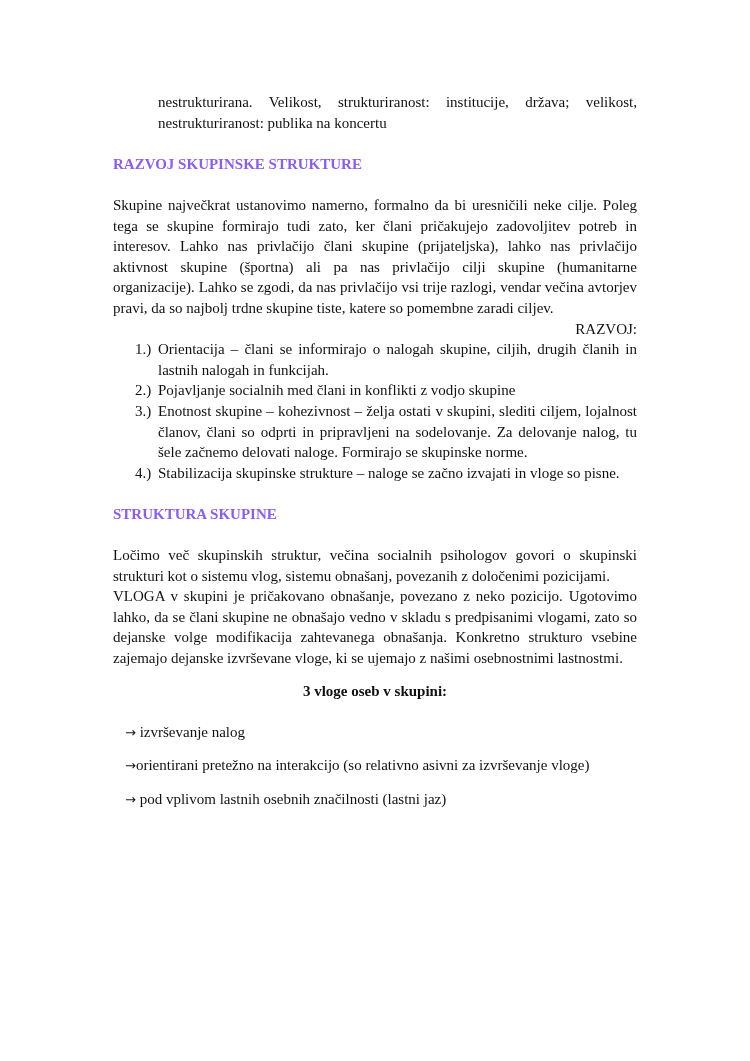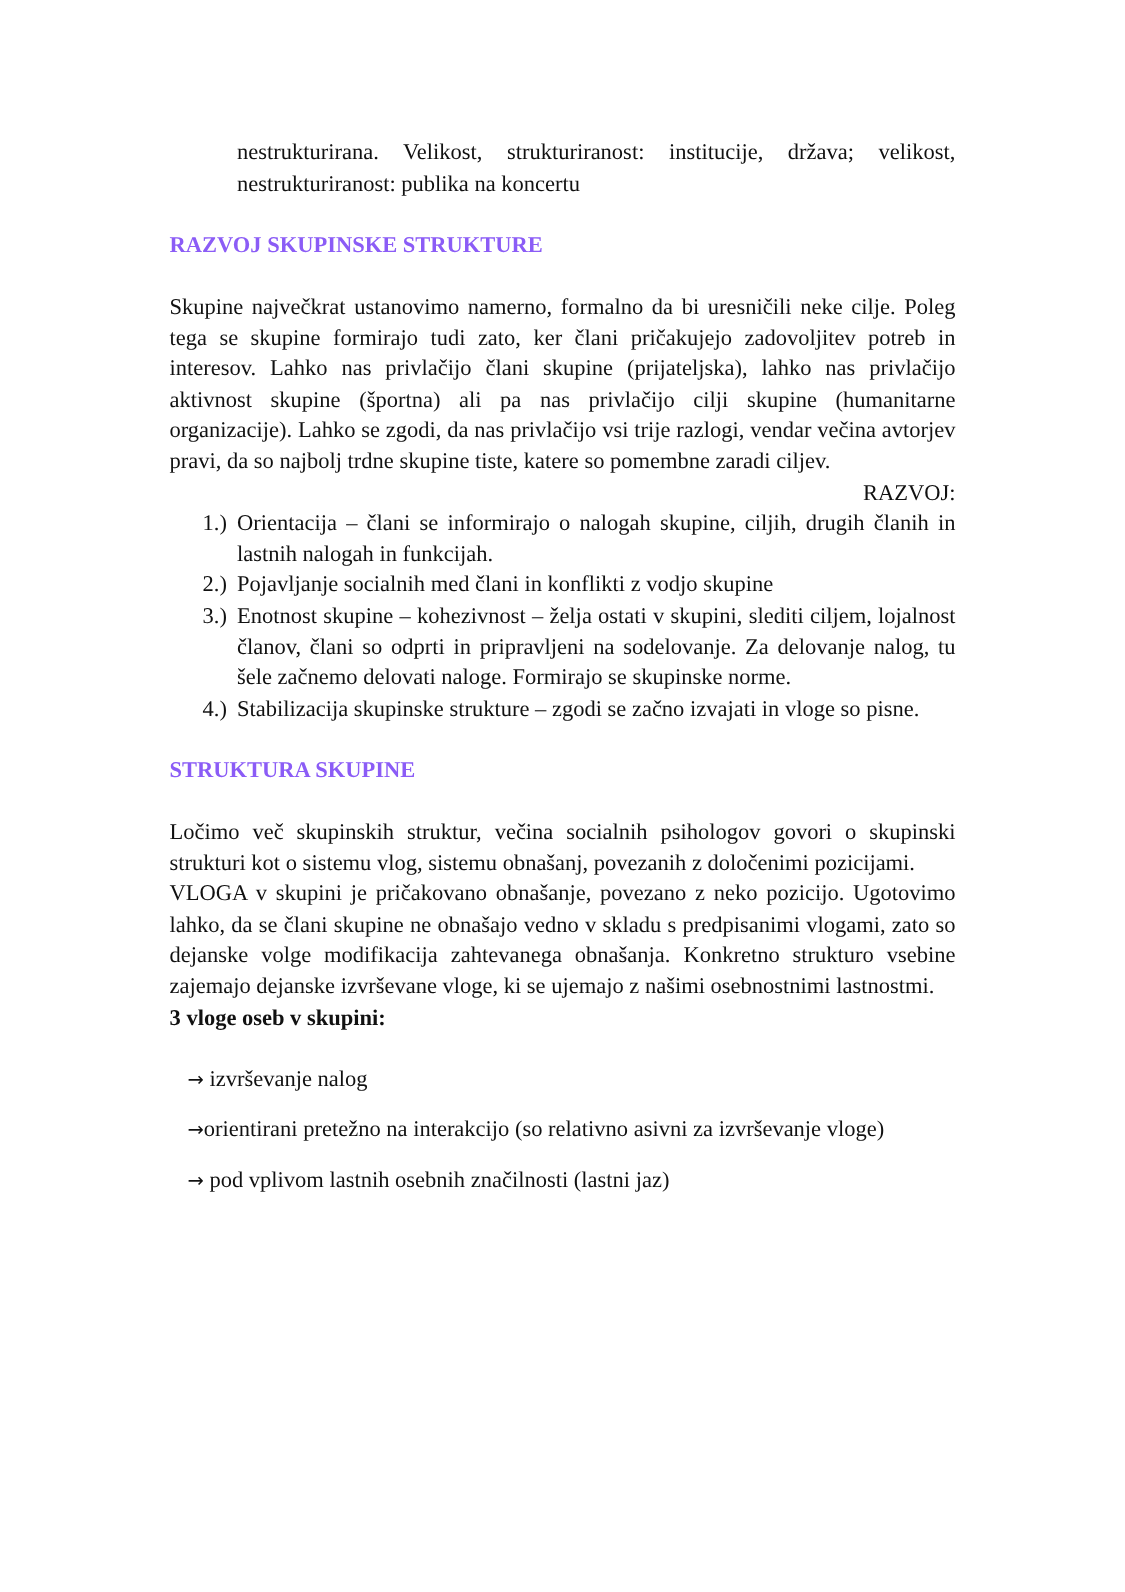--- a/index.html
+++ b/index.html
@@ -47,21 +47,21 @@
     ol.steps li {
       position: relative;
       padding-left: 45px;
       text-align: justify;
     }
     ol.steps li .num {
       position: absolute;
       left: 22px;
       top: 0;
     }
-    .bold { font-weight: bold; margin: 0; }
+    .bold { font-weight: bold; margin: 12px; text-align: center; }
     .arrow-item { margin: 12px; }
     .arrow-item .arr {
       font-family: "DejaVu Sans", sans-serif;
       font-size: 13px;
     }
   </style>
 </head>
 <body>
 
 <div class="page">
@@ -82,21 +82,21 @@
     <li>
       <span class="num">2.)</span>
       <span>Pojavljanje socialnih med člani in konflikti z vodjo skupine</span>
     </li>
     <li>
       <span class="num">3.)</span>
       <span>Enotnost skupine – kohezivnost – želja ostati v skupini, slediti ciljem, lojalnost članov, člani so odprti in pripravljeni na sodelovanje. Za delovanje nalog, tu šele začnemo delovati naloge. Formirajo se skupinske norme.</span>
     </li>
     <li>
       <span class="num">4.)</span>
-      <span>Stabilizacija skupinske strukture – zgodi se začno izvajati in vloge so pisne.</span>
+      <span>Stabilizacija skupinske strukture – naloge se začno izvajati in vloge so pisne.</span>
     </li>
   </ol>
 
   <p class="heading spacer-top">STRUKTURA SKUPINE</p>
 
   <p class="para spacer-top">Ločimo več skupinskih struktur, večina socialnih psihologov govori o skupinski strukturi kot o sistemu vlog, sistemu obnašanj, povezanih z določenimi pozicijami.</p>
 
   <p class="para">VLOGA v skupini je pričakovano obnašanje, povezano z neko pozicijo. Ugotovimo lahko, da se člani skupine ne obnašajo vedno v skladu s predpisanimi vlogami, zato so dejanske volge modifikacija zahtevanega obnašanja. Konkretno strukturo vsebine zajemajo dejanske izvrševane vloge, ki se ujemajo z našimi osebnostnimi lastnostmi.</p>
 
   <p class="bold spacer-top">3 vloge oseb v skupini:</p>

